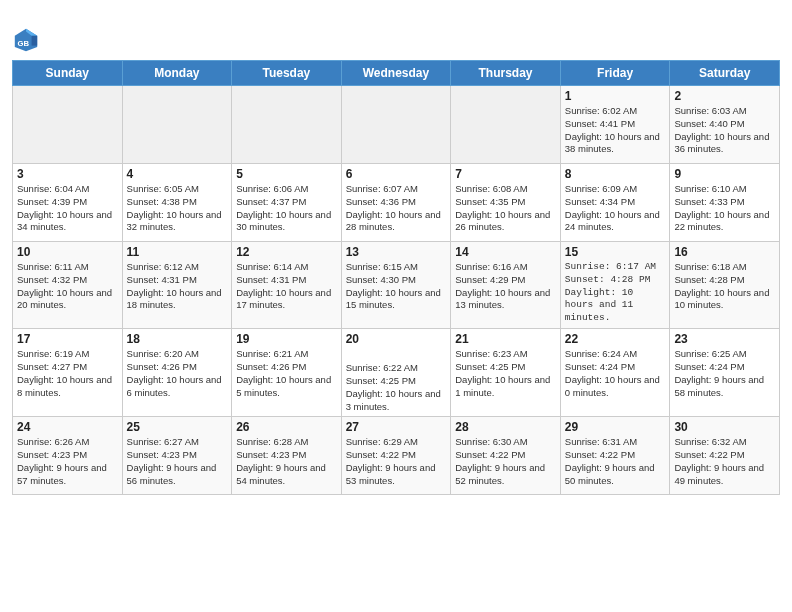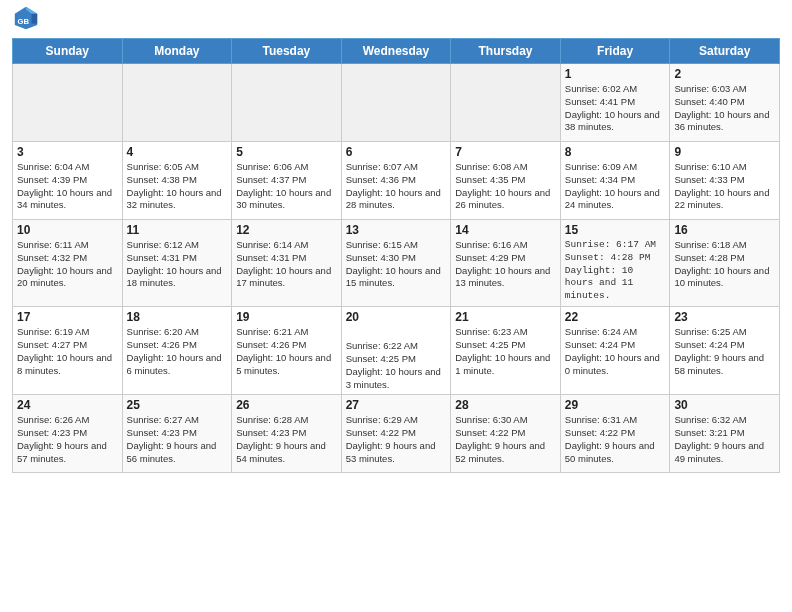--- a/index.html
+++ b/index.html
@@ -5,21 +5,21 @@
     * { box-sizing: border-box; margin: 0; padding: 0; }
     body {
       font-family: Arial, sans-serif;
       background: #fff;
       width: 792px;
       height: 612px;
       overflow: hidden;
     }
     .container {
       width: 792px;
-      padding: 4px 12px 8px 12px;
+      padding: 26px 12px 8px 12px;
     }
     .header {
       display: flex;
       align-items: flex-start;
       justify-content: space-between;
       margin-bottom: 6px;
     }
     .logo {
       display: flex;
       align-items: center;
@@ -317,19 +317,19 @@
           </td>
           <td style="background: rgb(249, 249, 249);">
             <span class="day-number">29</span>
             <div class="day-info" style="white-space: pre-line;">Sunrise: 6:31 AM
 Sunset: 4:22 PM
 Daylight: 9 hours and 50 minutes.</div>
           </td>
           <td style="background: rgb(249, 249, 249);">
             <span class="day-number">30</span>
             <div class="day-info" style="white-space: pre-line;">Sunrise: 6:32 AM
-Sunset: 3:21 PM
+Sunset: 4:22 PM
 Daylight: 9 hours and 49 minutes.</div>
           </td>
         </tr>
       </tbody>
   </table>
 </div>
 
 </body></html>

